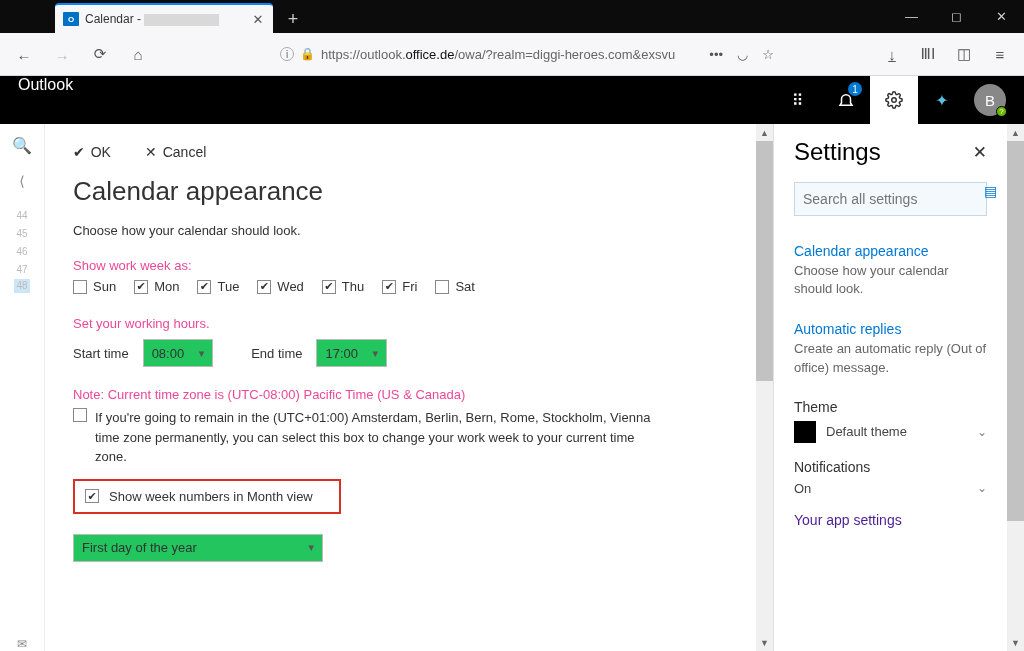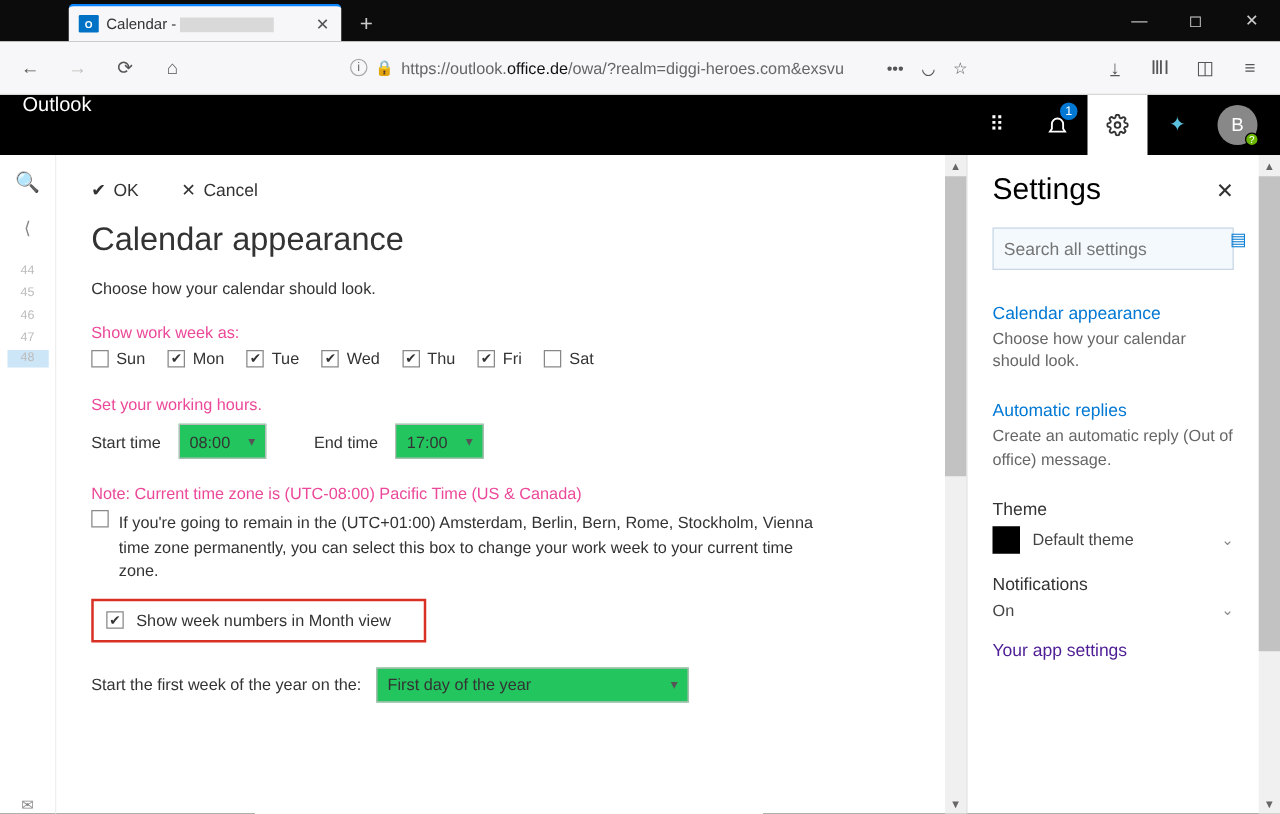--- a/index.html
+++ b/index.html
@@ -34,21 +34,21 @@
   .hdr-btn.active { background: #fff; color: #333; }
   .badge { position: absolute; top: 6px; right: 8px; background: #0078d4; color: #fff; border-radius: 8px; font-size: 10px; width: 14px; height: 14px; display: flex; align-items: center; justify-content: center; }
   .avatar { width: 32px; height: 32px; border-radius: 50%; background: #888; color: #fff; display: flex; align-items: center; justify-content: center; margin-left: 8px; position: relative; font-size: 15px; }
   .avatar .dot { position: absolute; bottom: -1px; right: -1px; width: 11px; height: 11px; border-radius: 50%; background: #6bb700; border: 1px solid #000; font-size: 8px; color:#fff; display:flex; align-items:center; justify-content:center; }
 
   .app-body { flex: 1; display: flex; min-height: 0; }
   .leftbar { width: 45px; border-right: 1px solid #eee; display: flex; flex-direction: column; align-items: center; padding-top: 12px; gap: 18px; color: #666; font-size: 12px; }
   .leftbar .srch { font-size: 16px; color: #0078d4; }
   .leftbar .chev { font-size: 14px; color: #888; }
   .leftbar .tiny { font-size: 10px; color: #bbb; line-height: 1.8; text-align:center;}
-  .leftbar .highlight { background:#cde6f7; width: 33px; height: 14px; display:flex; align-items:center; justify-content:center; }
+  .leftbar .highlight { background:#cde6f7; width: 16px; height: 14px; display:flex; align-items:center; justify-content:center; }
   .leftbar .spacer { flex: 1; }
 
   .main { flex: 1; padding: 20px 28px 12px 28px; overflow: hidden; color: #333; }
   .actions { display: flex; gap: 34px; margin-bottom: 16px; font-size: 14px; color: #333; }
   .actions .act { display: flex; align-items: center; gap: 6px; cursor: pointer; }
   .actions .mark { font-size: 14px; }
 
   h2.page-title { font-size: 26px; font-weight: 300; color: #333; margin-bottom: 16px; }
   .subtitle { font-size: 13px; color: #333; margin-bottom: 20px; }
   .section-label { font-size: 13px; color: #ec4899; margin-bottom: 6px; }
@@ -238,21 +238,20 @@
       </div>
 
       <div class="highlight-box">
         <div class="check-line">
           <span class="chk">✔</span>
           <span>Show week numbers in Month view</span>
         </div>
       </div>
 
       <div class="first-week-row">
-        <span>Start the first week of the year on the:</span>
         <span class="select wide">
             <span>First day of the year</span>
           </span>
       </div>
     </div>
 
     <div class="scrollbar">
       <div class="arrow">▲</div>
       <div class="track">
           <div class="thumb"></div>

